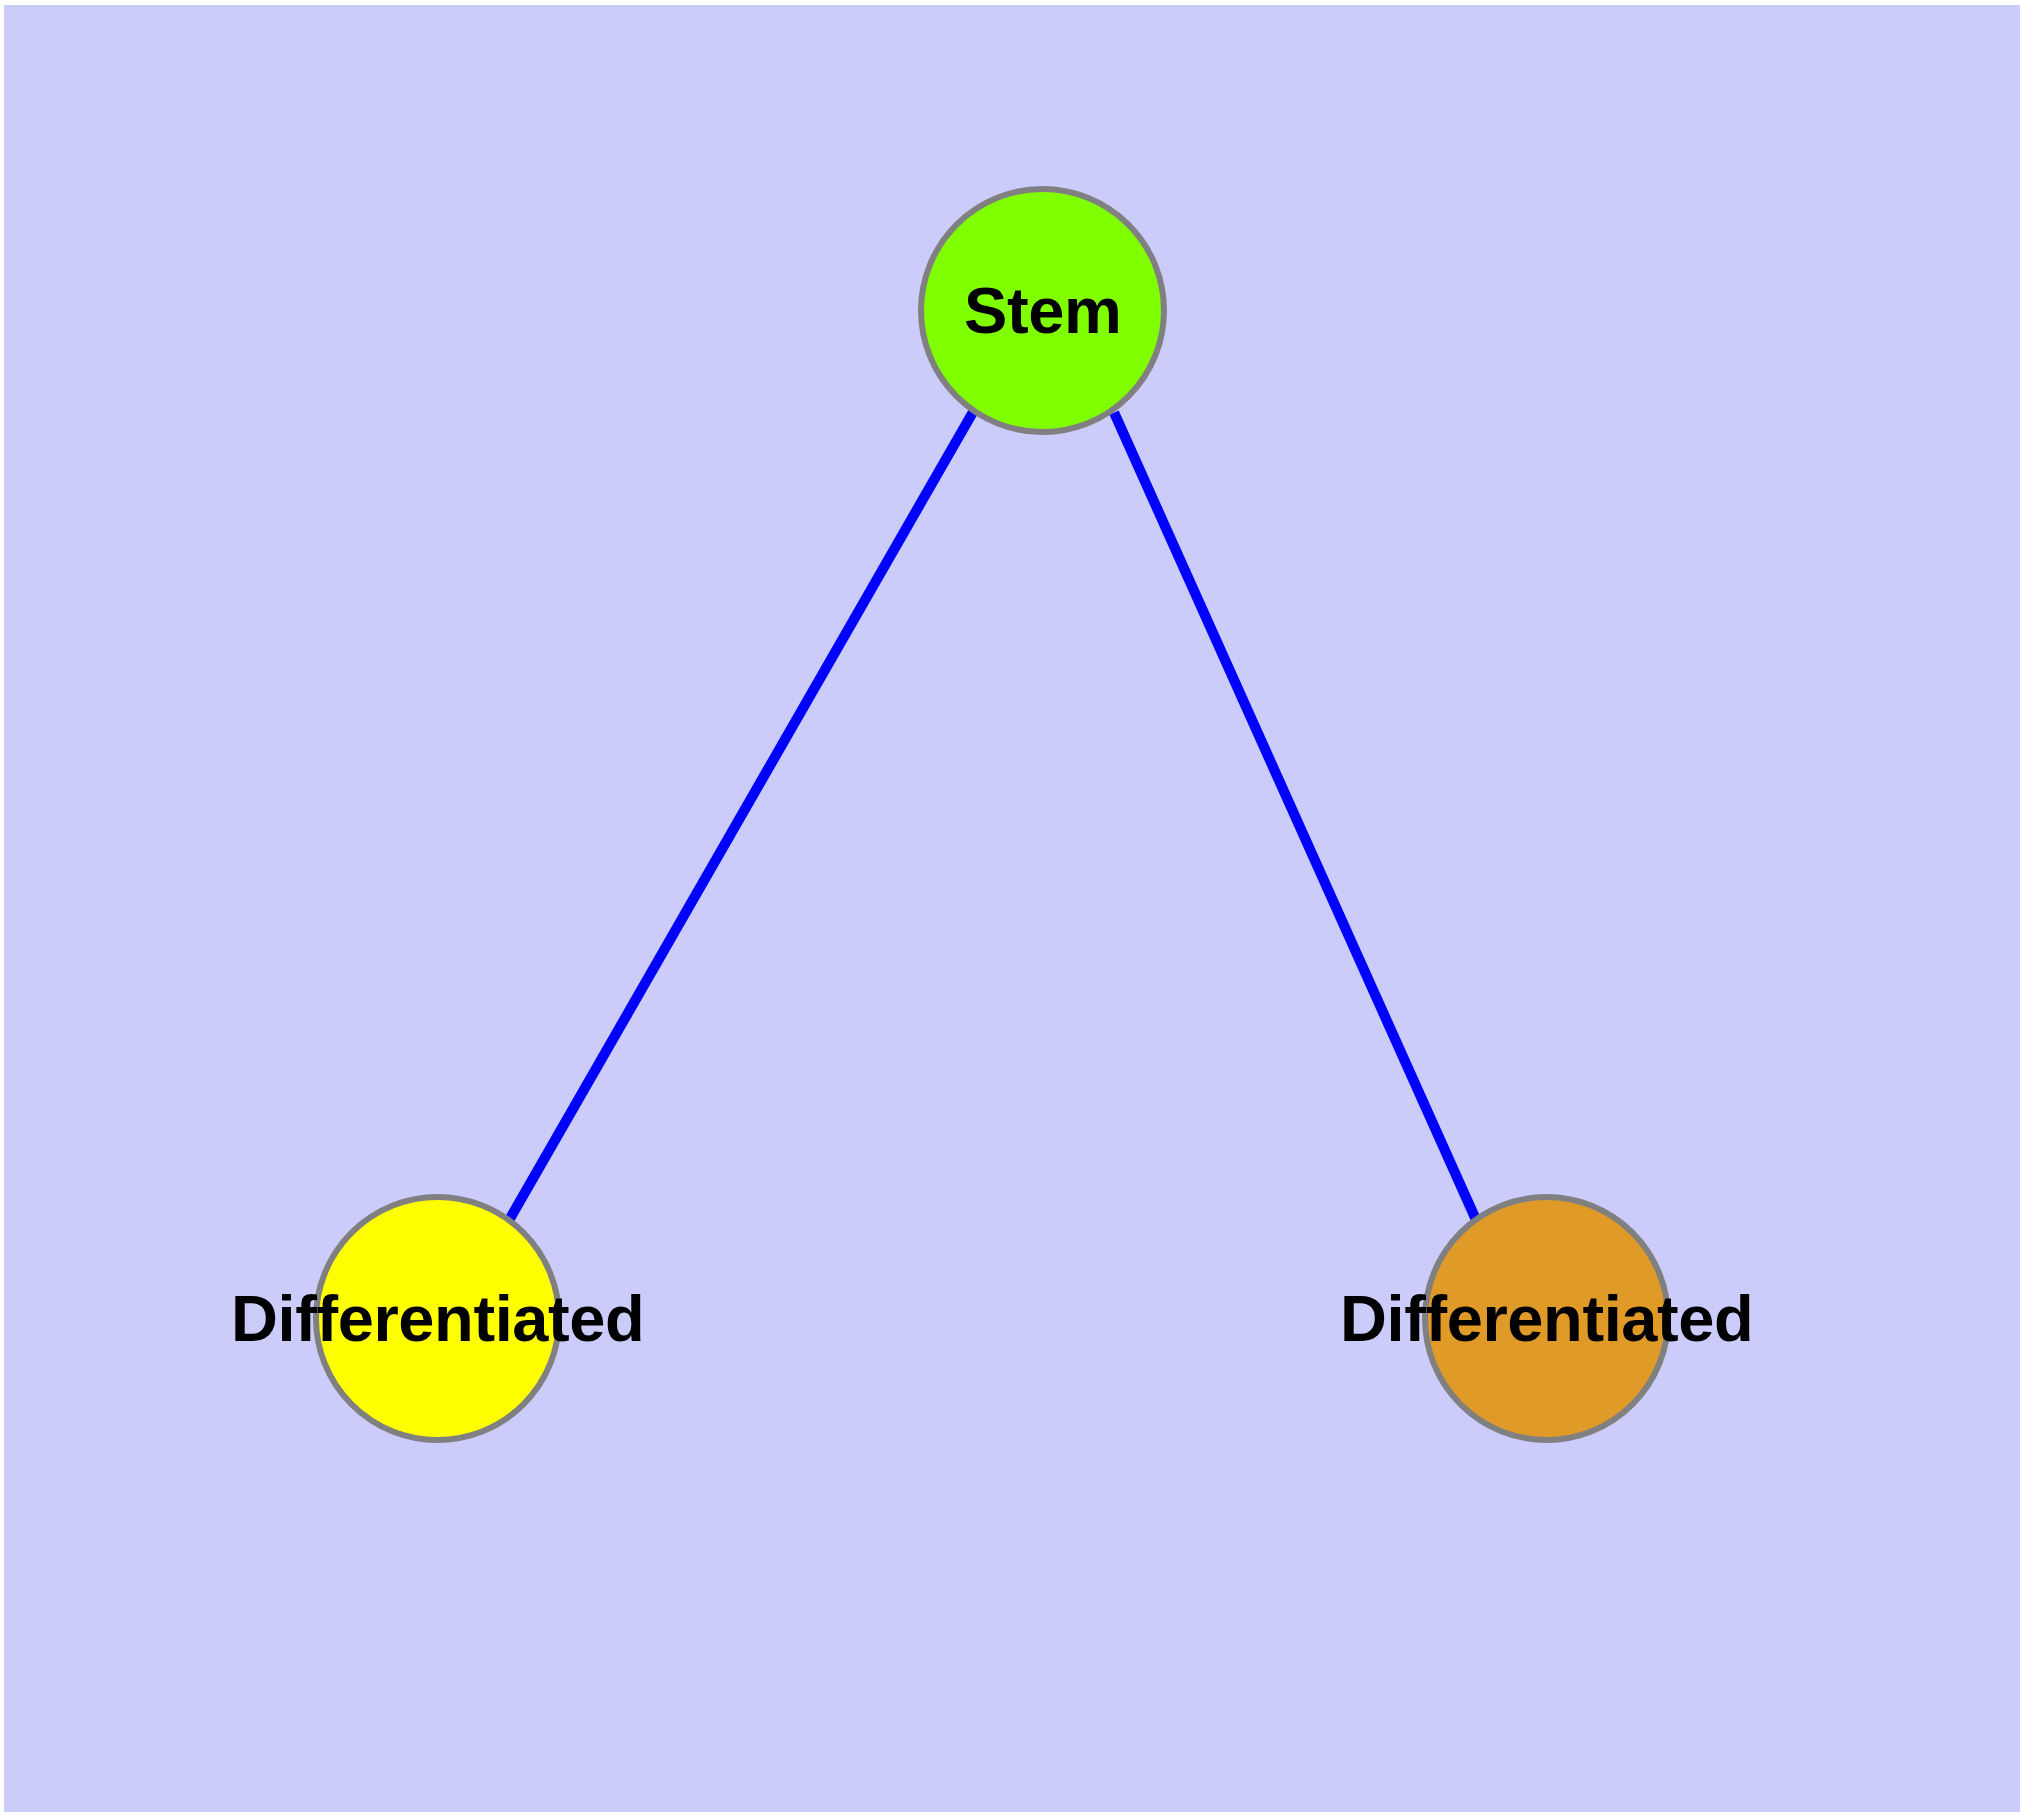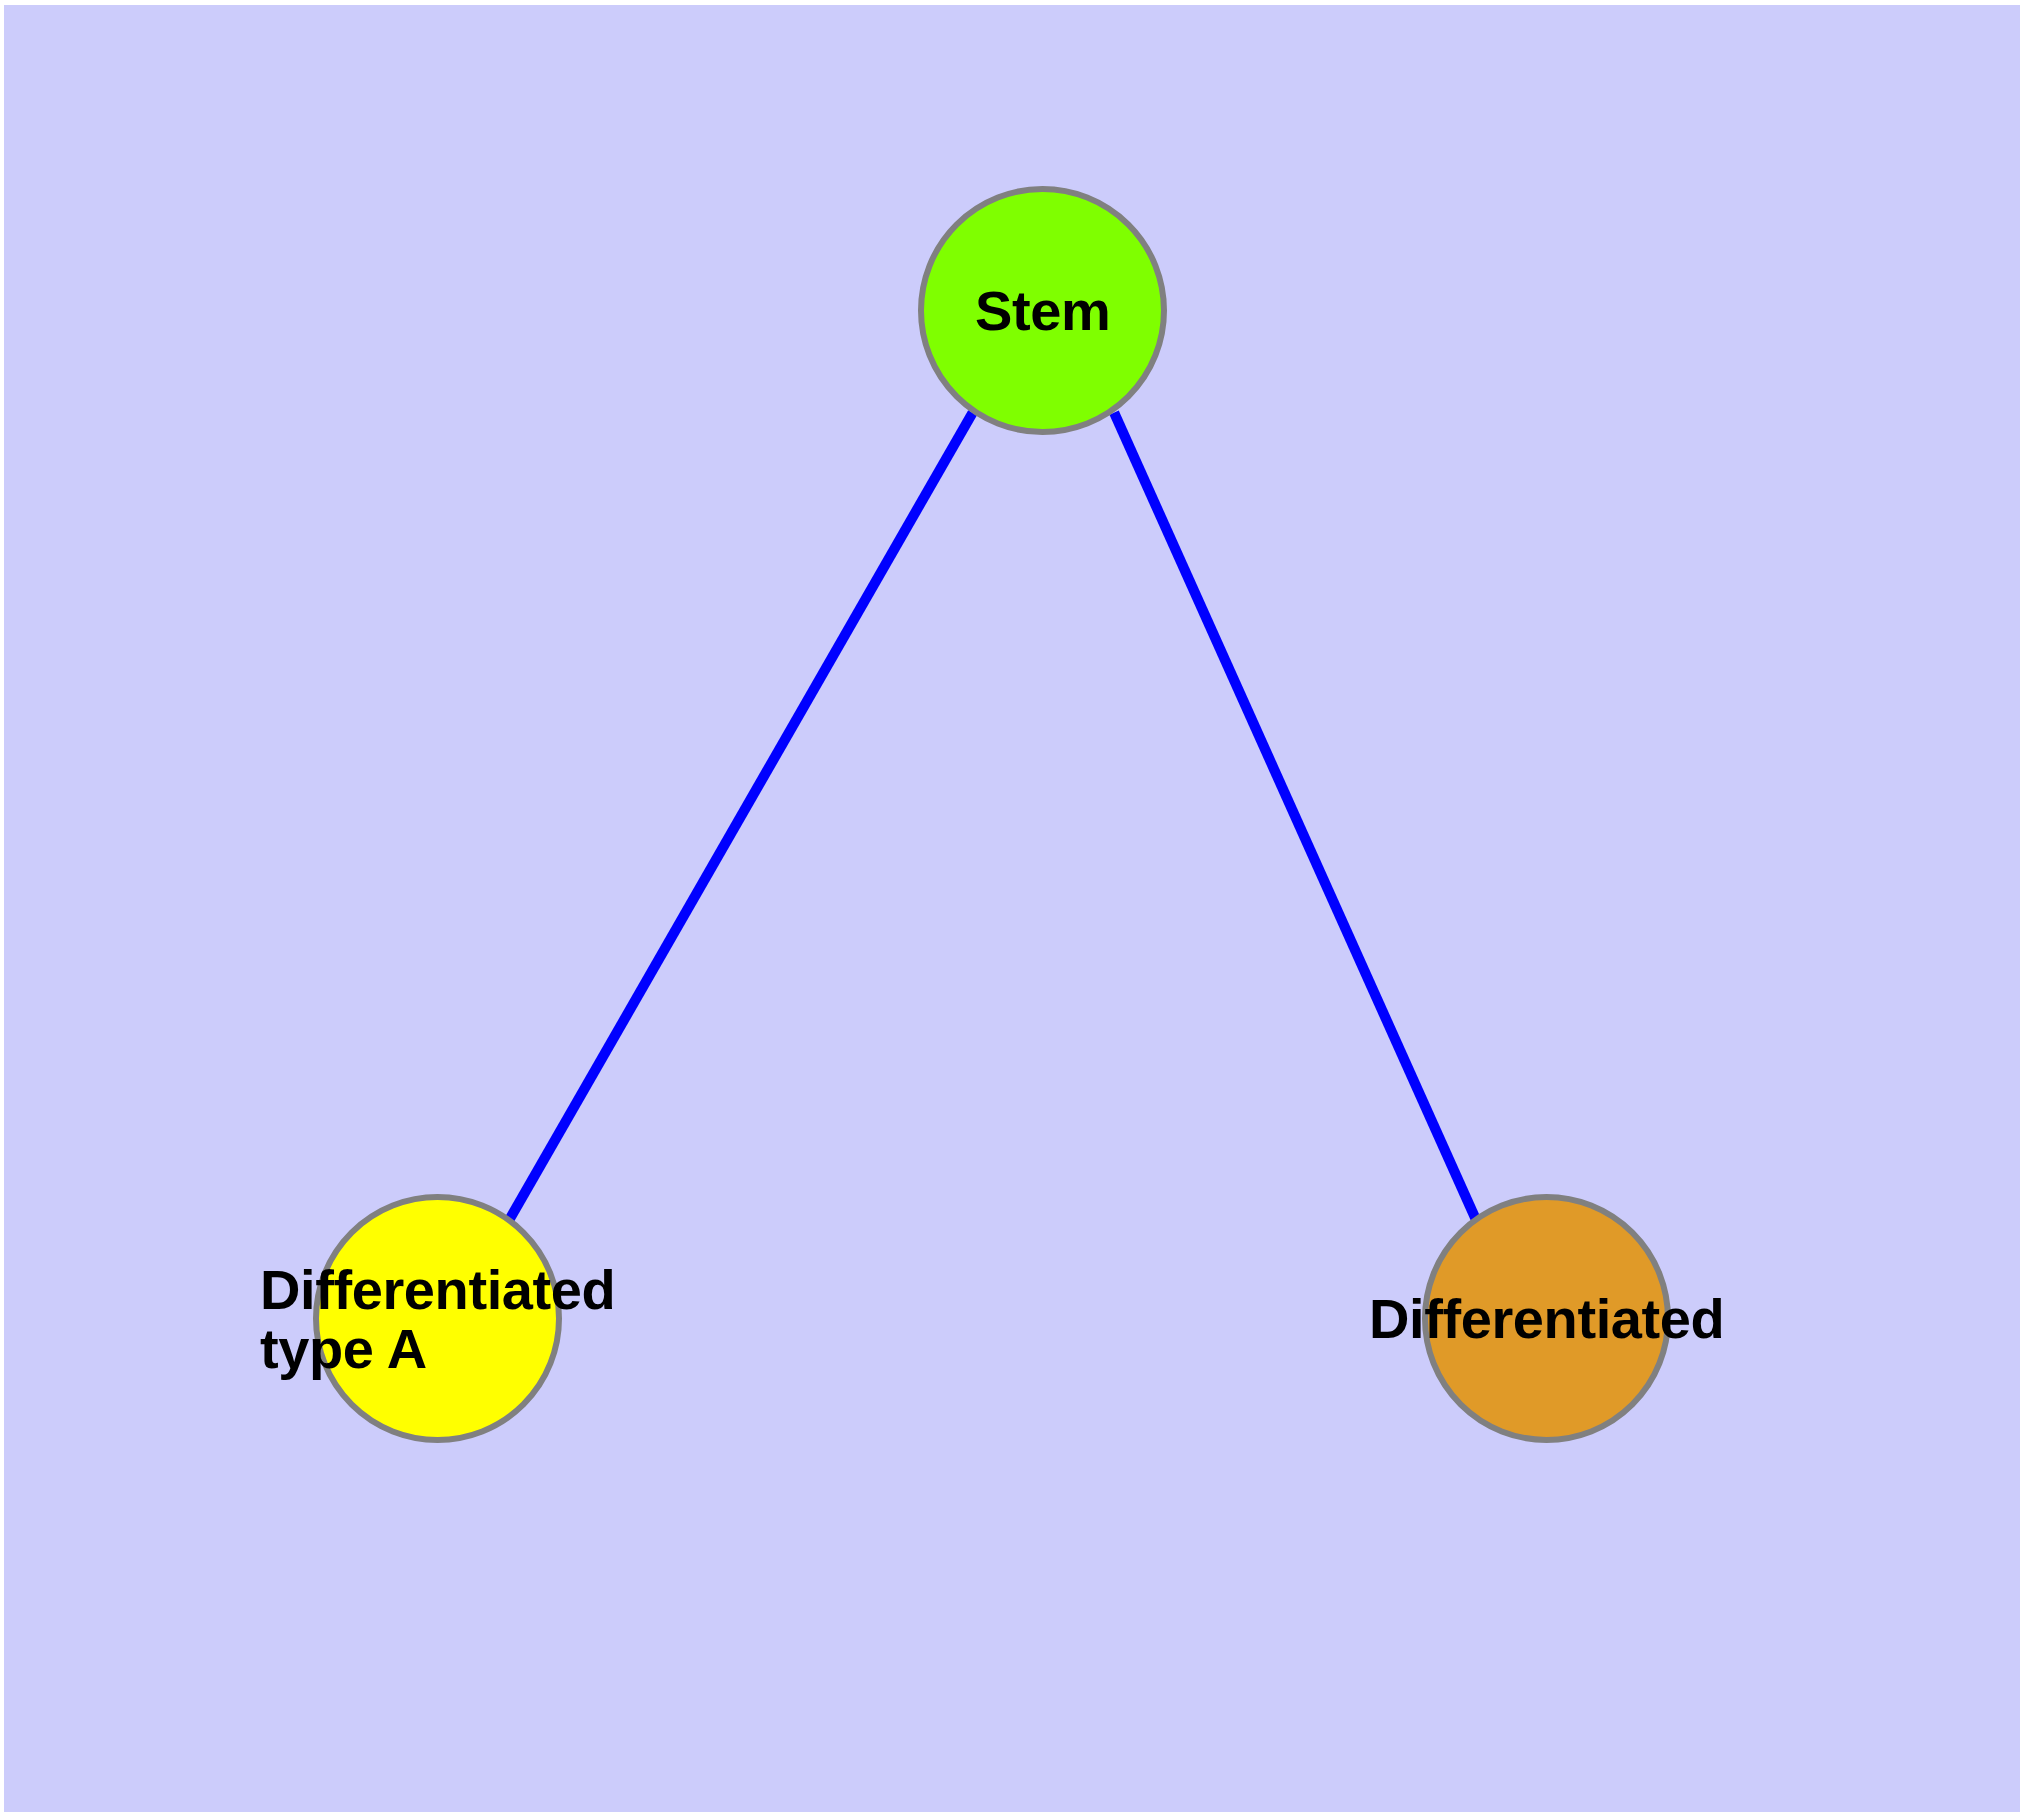--- a/index.html
+++ b/index.html
@@ -51,25 +51,25 @@
     box-sizing: border-box;
     border: 6px solid #808080;
   }
 
   .node-label {
     position: absolute;
     left: 50%;
     top: 50%;
     transform: translate(-50%, -50%);
     white-space: nowrap;
-    text-align: left;
+    text-align: right;
     color: #000000;
     font-family: "Liberation Sans", sans-serif;
     font-weight: bold;
-    font-size: 56px;
+    font-size: 65px;
     line-height: 1.06;
     letter-spacing: -0.4px;
     pointer-events: none;
   }
 
   .node-label .line {
     display: block;
   }
 </style>
 </head>
@@ -85,21 +85,20 @@
 
     <div class="node" id="node-stem" style="left:914px; top:181px; width:249px; height:249px; background:#7fff00;">
       <span class="node-label">
         <span class="line">Stem</span>
       </span>
     </div>
 
     <div class="node" id="node-diff-a" style="left:309px; top:1189px; width:249px; height:249px; background:#ffff00;">
       <span class="node-label">
         <span class="line">Differentiated</span>
-        <span class="line">type A</span>
       </span>
     </div>
 
     <div class="node" id="node-diff-b" style="left:1418px; top:1189px; width:249px; height:249px; background:#e09a28;">
       <span class="node-label">
         <span class="line">Differentiated</span>
       </span>
     </div>
 
   </div>

